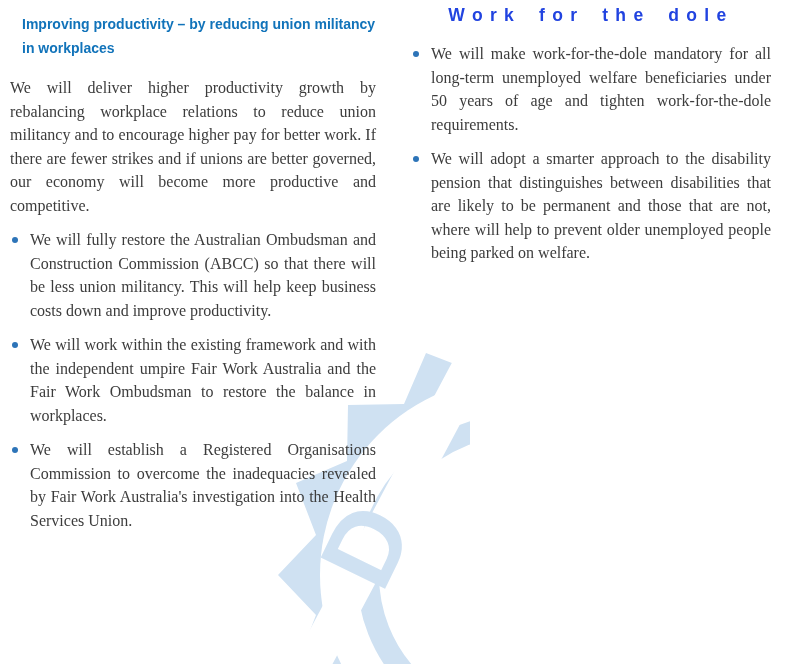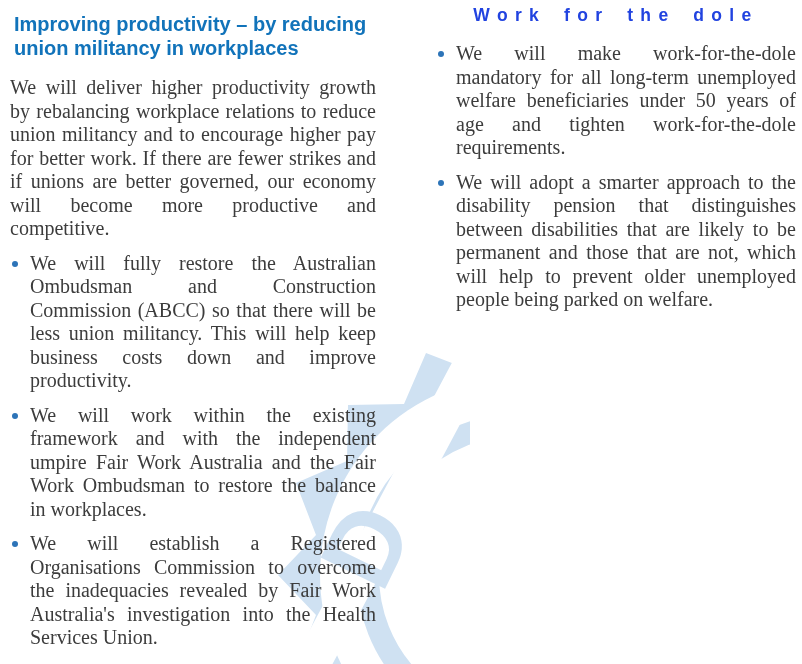--- a/index.html
+++ b/index.html
@@ -40,48 +40,48 @@
   .col {
     position: absolute;
     z-index: 1;
   }
   .col-left {
     left: 10px;
     top: 12px;
     width: 366px;
   }
   .col-right {
-    left: 436px;
+    left: 411px;
     top: 2px;
     width: 360px;
   }
 
   .heading-left {
     font-family: "Liberation Sans", sans-serif;
     font-weight: bold;
-    font-size: 20px;
+    font-size: 14px;
     line-height: 24px;
     color: #1173ba;
-    margin: 0 0 13px 4px;
+    margin: 0 0 13px 12px;
   }
   .heading-right {
     font-family: "Liberation Sans", sans-serif;
     font-weight: bold;
     font-size: 17.5px;
     line-height: 26px;
     color: #2143e0;
     letter-spacing: 0.42em;
     word-spacing: 0.32em;
     text-align: center;
     margin: 0 0 14px 0;
     white-space: nowrap;
   }
 
   .body-text {
-    font-size: 20px;
+    font-size: 16px;
     line-height: 23.5px;
     color: #3c3c3c;
     text-align: justify;
   }
   .intro {
     margin: 16px 0 11px 0;
   }
 
   ul.bullets {
     list-style: none;
@@ -143,18 +143,18 @@
 
   <div class="col col-right">
     <h1 class="heading-right">Work for the dole</h1>
     <ul class="bullets">
       <li class="body-text">
         <span class="bullet-dot"></span>
         <span>We will make work-for-the-dole mandatory for all long-term unemployed welfare beneficiaries under 50 years of age and tighten work-for-the-dole requirements.</span>
       </li>
       <li class="body-text">
         <span class="bullet-dot"></span>
-        <span>We will adopt a smarter approach to the disability pension that distinguishes between disabilities that are likely to be permanent and those that are not, which will help to prevent older unemployed people being parked on welfare.</span>
+        <span>We will adopt a smarter approach to the disability pension that distinguishes between disabilities that are likely to be permanent and those that are not, where will help to prevent older unemployed people being parked on welfare.</span>
       </li>
     </ul>
   </div>
 
 </div>
 
 </body></html>

